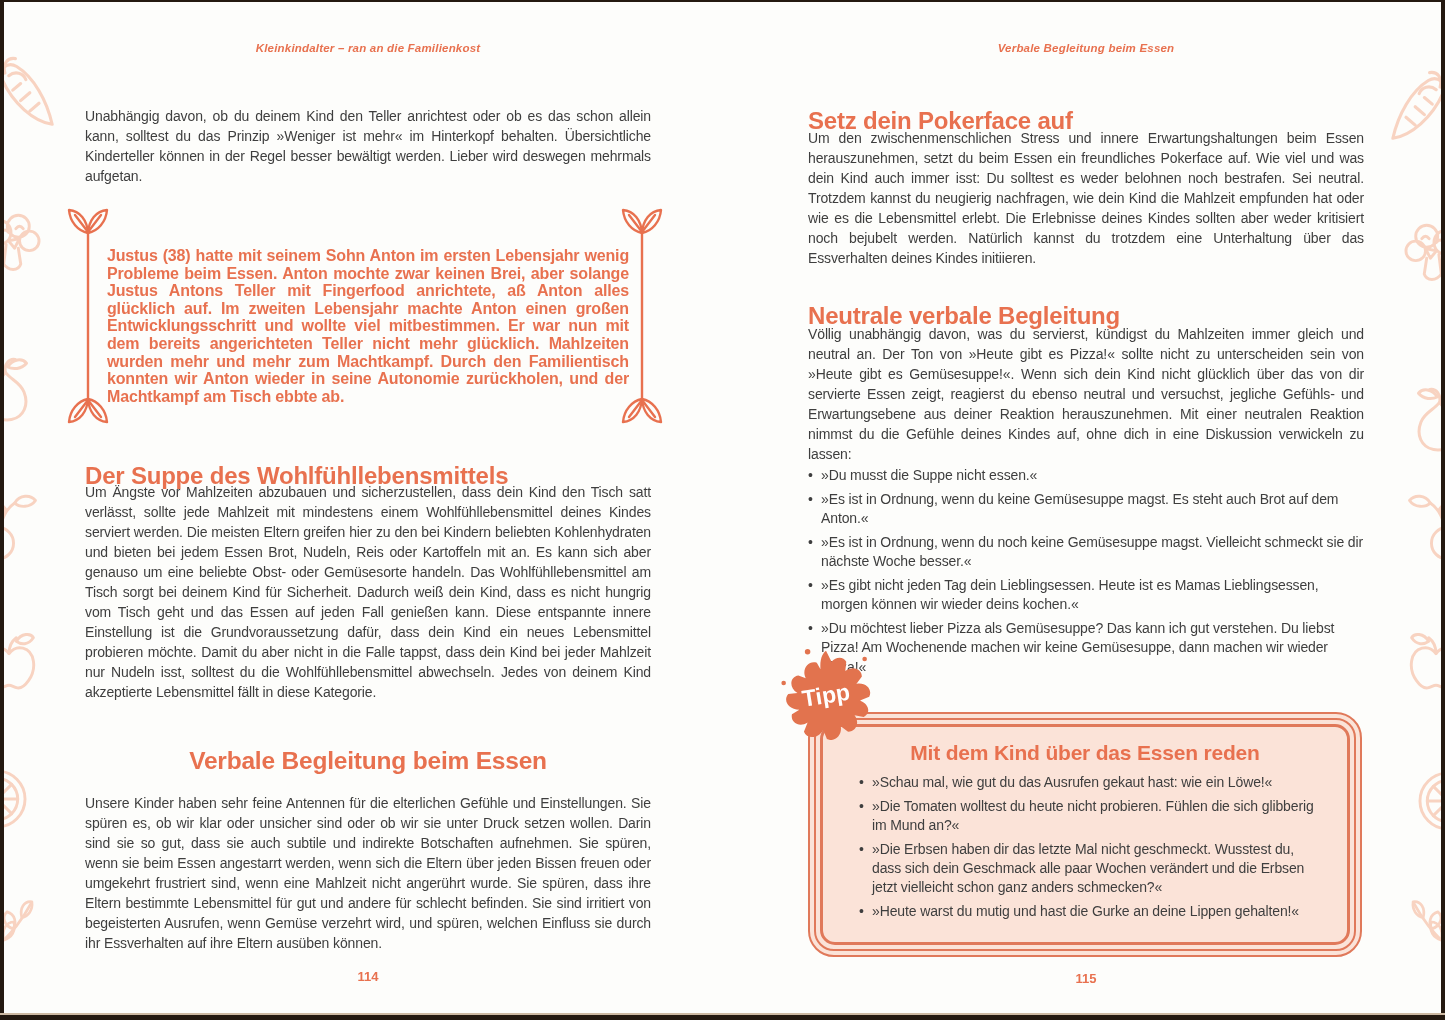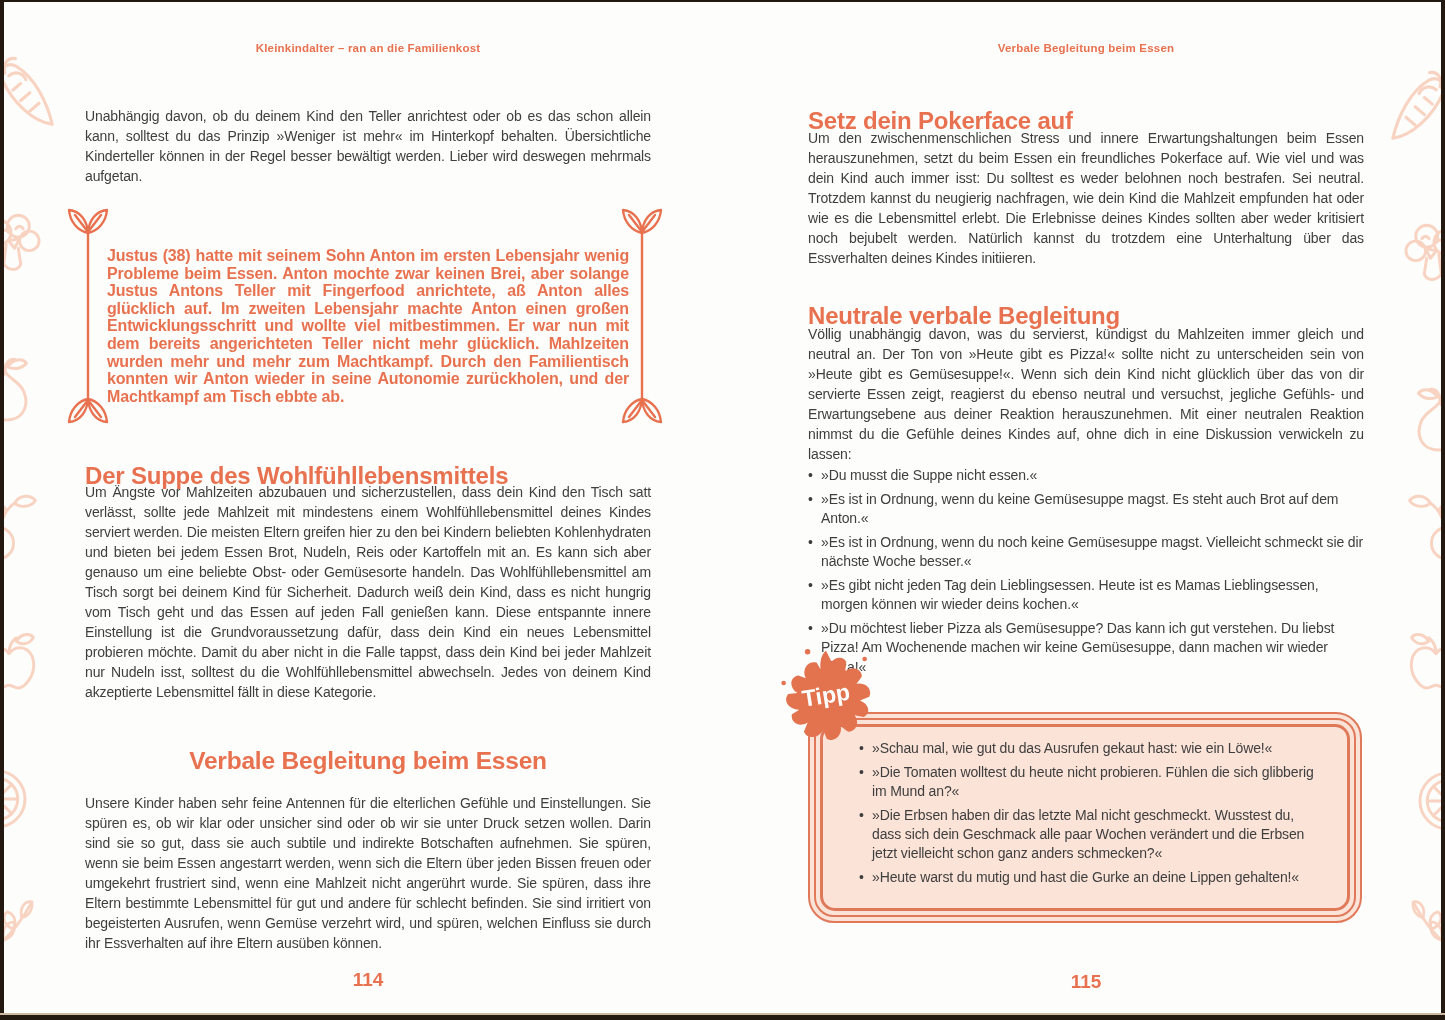--- a/index.html
+++ b/index.html
@@ -19,37 +19,37 @@
   
   .deco { position:absolute; z-index:1; }
   .deco svg { display:block; }
 
   .page { position:absolute; top:0; height:1020px; z-index:2; }
   .page-left  { left:85px;  width:566px; }
   .page-right { left:808px; width:556px; }
 
   .running-header {
     position:absolute; left:0; right:0; top:42px; text-align:center;
-    font-size:11.5px; font-weight:bold; color:#E8714F; letter-spacing:0.2px;
+    font-size:11.5px; font-weight:bold; color:#E8714F; letter-spacing:0.2px;font-style:italic;
   }
   .para {
     position:absolute; left:0; right:0; text-align:justify;
     font-size:14px; line-height:20px; color:#3E3E3E; letter-spacing:-0.12px;
   }
   .h-section {
     position:absolute; left:0; right:0;
     font-size:24px; font-weight:bold; color:#E8714F; letter-spacing:-0.2px;
   }
   .h-chapter {
     position:absolute; left:0; right:0; text-align:center;
     font-size:24.5px; font-weight:bold; color:#E8714F; letter-spacing:-0.2px;
   }
   .page-number {
     position:absolute; left:0; right:0; text-align:center;
-    font-size:19px; font-weight:bold; color:#E8714F;
+    font-size:13px; font-weight:bold; color:#E8714F;
   }
 
   
   .case-box { position:absolute; top:203px; left:0; right:0; height:226px; }
   .case-text {
     position:absolute; left:22px; right:22px; top:28px;
     font-size:16px; line-height:17.6px; font-weight:bold; color:#E8714F;
     text-align:justify; letter-spacing:-0.15px;
   }
   .sprout { position:absolute; top:0; width:44px; height:226px; }
@@ -292,20 +292,21 @@
       <svg class="tip-splash" viewBox="0 0 100 100">
         <path fill="#E2734E" d="M50 3 L56 15 C61 9 69 9 72 15 L71 25 C79 19 89 23 89 31 L83 39 C93 37 101 45 97 53 L87 57 C97 61 99 71 91 75 L81 73 C87 81 83 91 74 91 L66 85 C68 95 59 103 51 99 L47 89 C41 99 29 99 26 91 L30 81 C21 87 11 81 13 72 L21 67 C9 67 3 57 9 50 L19 49 C9 43 11 31 20 30 L28 33 C23 23 31 13 40 16 L44 23 C43 11 47 5 50 3 Z"></path>
         <circle fill="#E2734E" cx="30" cy="4" r="3"></circle>
         <circle fill="#E2734E" cx="92" cy="12" r="2.5"></circle>
         <circle fill="#E2734E" cx="4" cy="38" r="2.5"></circle>
         <text x="50" y="60" text-anchor="middle" transform="rotate(-9 50 52)" font-family="Liberation Sans, sans-serif" font-size="25" font-weight="bold" fill="#FFFFFF">Tipp</text>
       </svg>
       <div class="tip-box">
         <div class="tip-mid">
           <div class="tip-inner">
+            <h3 class="tip-heading">Mit dem Kind über das Essen reden</h3>
             <ul class="tip-list">
               <li>
                   <span class="dot">•</span>
                   <span class="qtext">»Schau mal, wie gut du das Ausrufen gekaut hast: wie ein Löwe!«</span>
                 </li>
               <li>
                   <span class="dot">•</span>
                   <span class="qtext">»Die Tomaten wolltest du heute nicht probieren. Fühlen die sich glibberig im Mund an?«</span>
                 </li>
               <li>

